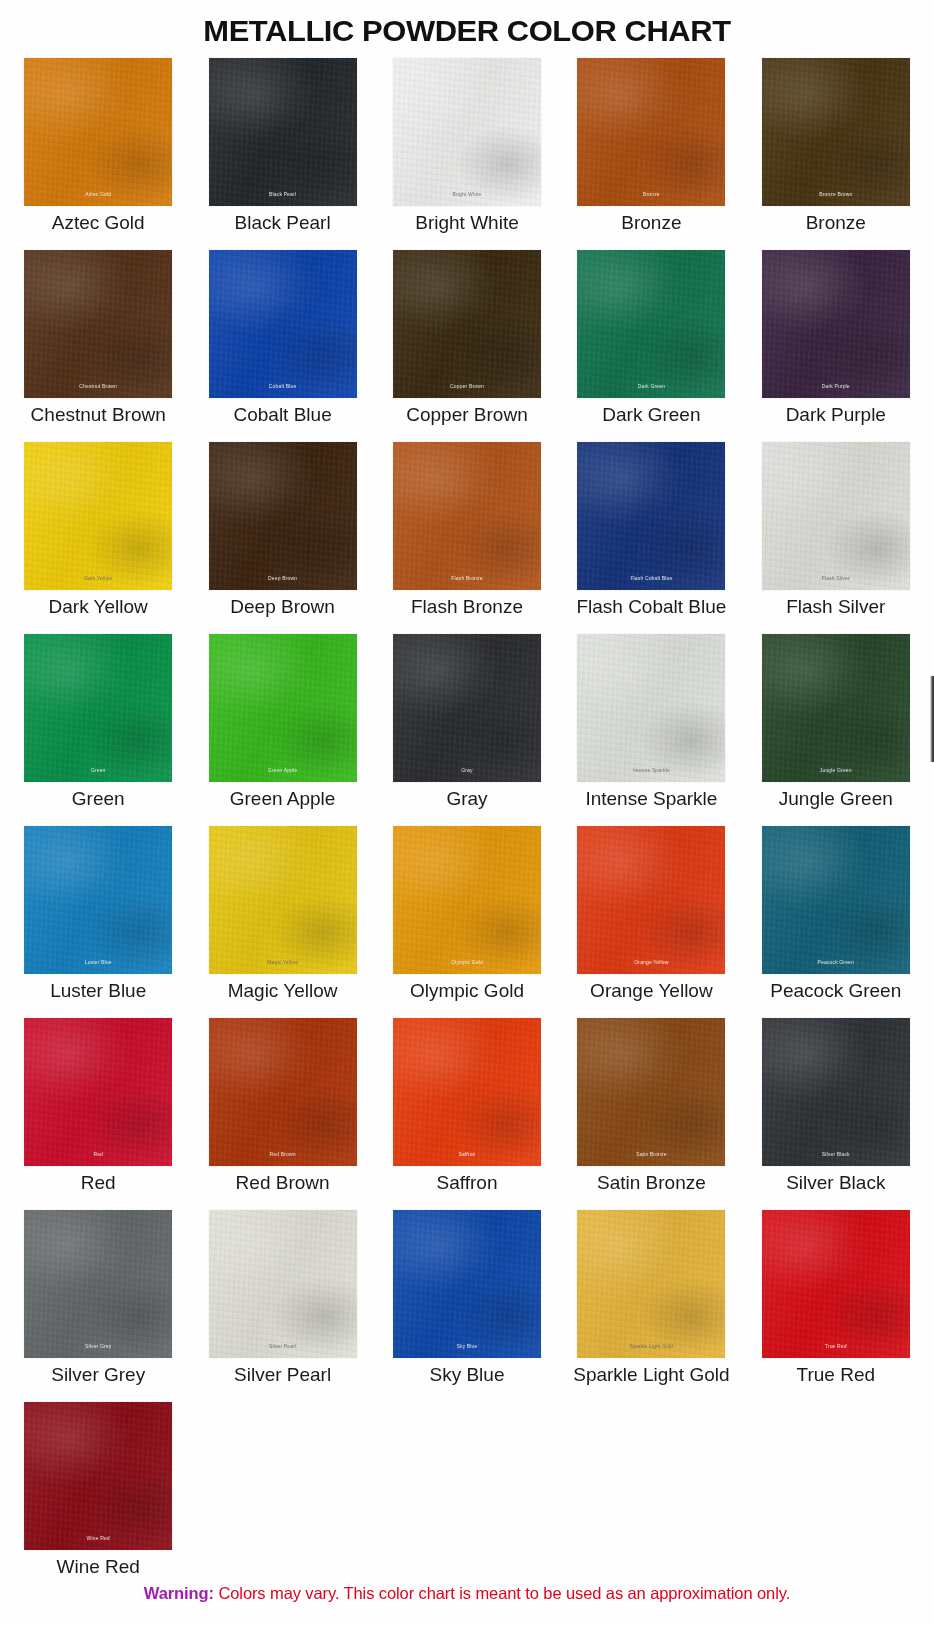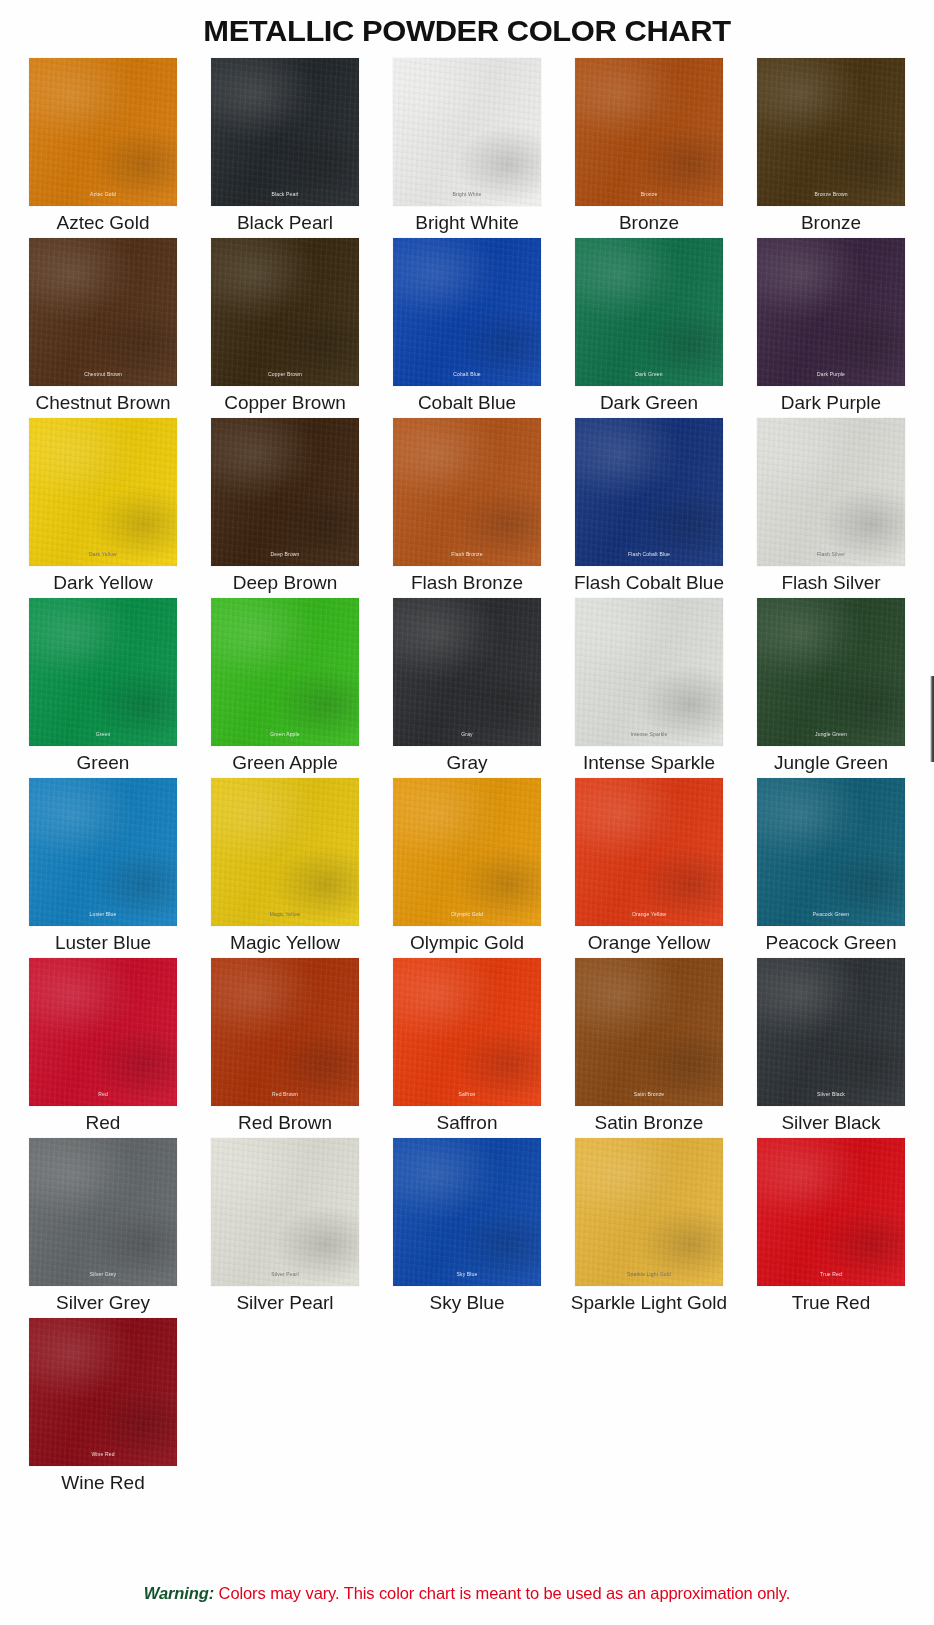--- a/index.html
+++ b/index.html
@@ -44,20 +44,21 @@
   }
 
   
   .swatch-grid {
     display: grid;
     grid-template-columns: repeat(5, 1fr);
     column-gap: 0px;
     row-gap: 0px;
     padding: 0 12px;
     box-sizing: border-box;
+    gap: 12px;
   }
 
   .swatch-cell {
     display: flex;
     flex-direction: column;
     align-items: center;
     padding: 0 8px 0 8px;
     box-sizing: border-box;
     height: 180px;
   }
@@ -131,22 +132,21 @@
   }
   .warning-text {
     font-family: "Liberation Sans", sans-serif;
     font-size: 16.5px;
     color: #e3001b;
     white-space: nowrap;
     letter-spacing: -0.1px;
   }
   .warning-label {
     font-weight: bold;
-    font-style: italic;
-    color: #14532d;
+    color: #a21caf;
   }
 
   
   .edge-artifact {
     position: absolute;
     right: 0;
     top: 676px;
     width: 4px;
     height: 86px;
     background: linear-gradient(to right, rgba(255,255,255,0) 0%, #2a2a2a 55%, #1a1a1a 100%);
@@ -193,30 +193,30 @@
         </div>
         <div class="swatch-caption">Bronze</div>
       </div>
       <div class="swatch-cell">
         <div class="swatch-chip" style="background-color: rgb(84, 49, 24);">
           <div class="chip-inner-label on-dark">Chestnut Brown</div>
         </div>
         <div class="swatch-caption">Chestnut Brown</div>
       </div>
       <div class="swatch-cell">
+        <div class="swatch-chip" style="background-color: rgb(12, 67, 173);">
+          <div class="chip-inner-label on-dark">Cobalt Blue</div>
+        </div>
+        <div class="swatch-caption">Cobalt Blue</div>
+      </div>
+      <div class="swatch-cell">
         <div class="swatch-chip" style="background-color: rgb(58, 42, 17);">
           <div class="chip-inner-label on-dark">Copper Brown</div>
         </div>
         <div class="swatch-caption">Copper Brown</div>
-      </div>
-      <div class="swatch-cell">
-        <div class="swatch-chip" style="background-color: rgb(12, 67, 173);">
-          <div class="chip-inner-label on-dark">Cobalt Blue</div>
-        </div>
-        <div class="swatch-caption">Cobalt Blue</div>
       </div>
       <div class="swatch-cell">
         <div class="swatch-chip" style="background-color: rgb(17, 115, 76);">
           <div class="chip-inner-label on-dark">Dark Green</div>
         </div>
         <div class="swatch-caption">Dark Green</div>
       </div>
       <div class="swatch-cell">
         <div class="swatch-chip" style="background-color: rgb(58, 36, 64);">
           <div class="chip-inner-label on-dark">Dark Purple</div>

